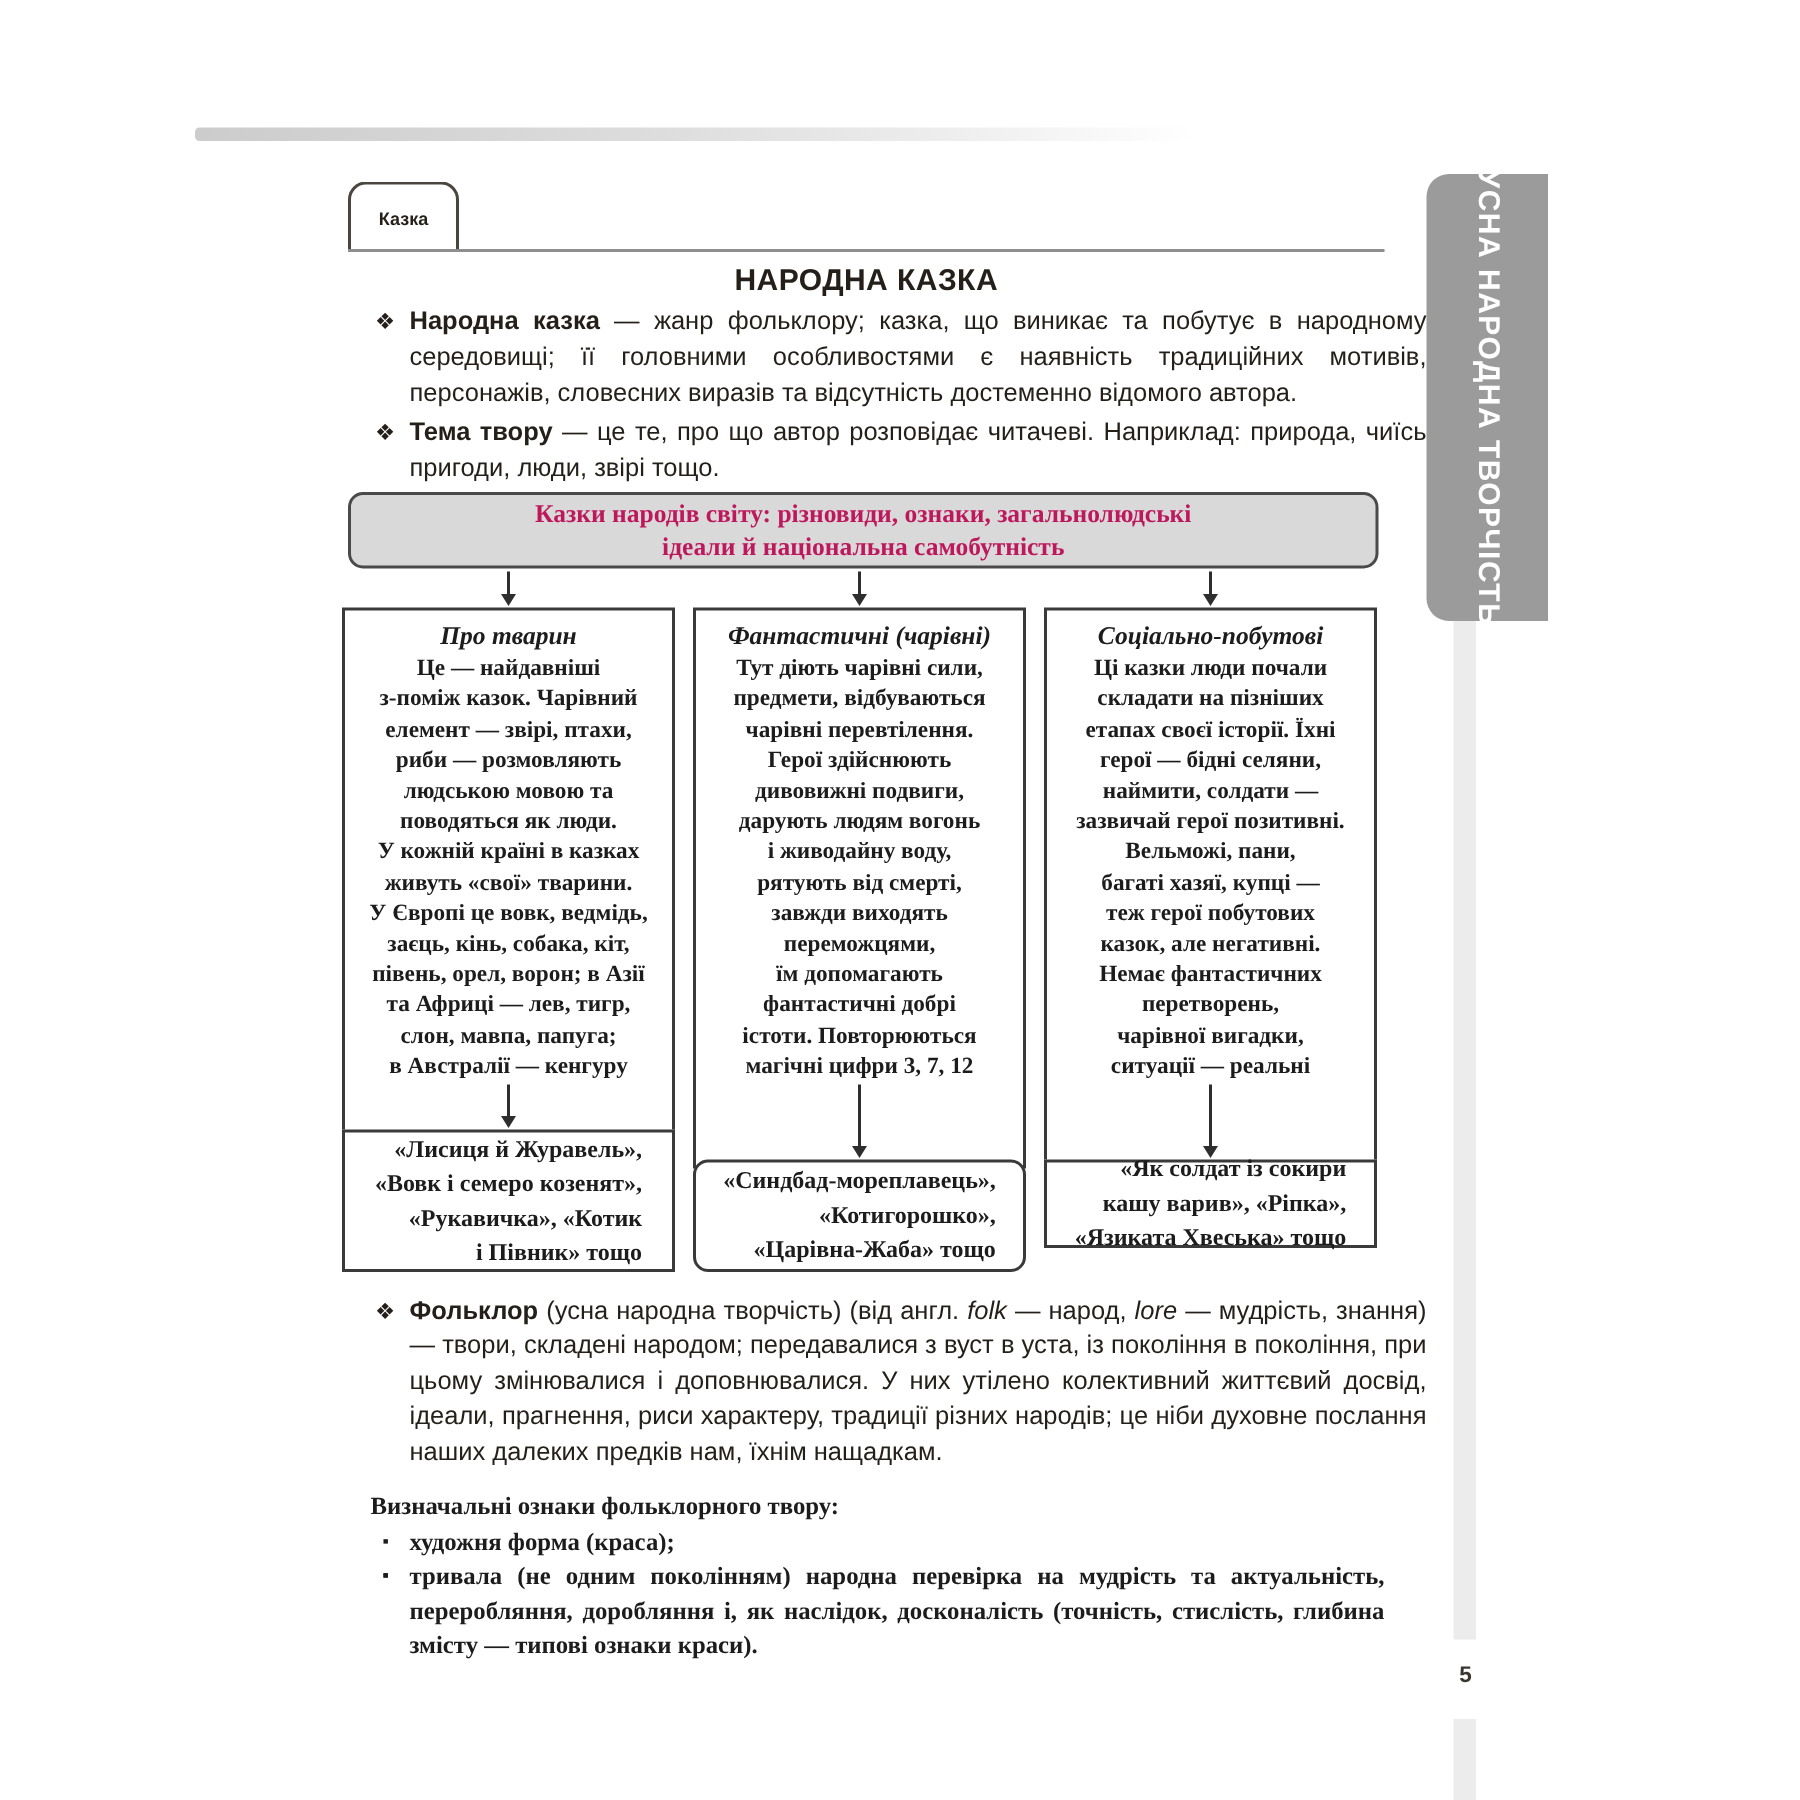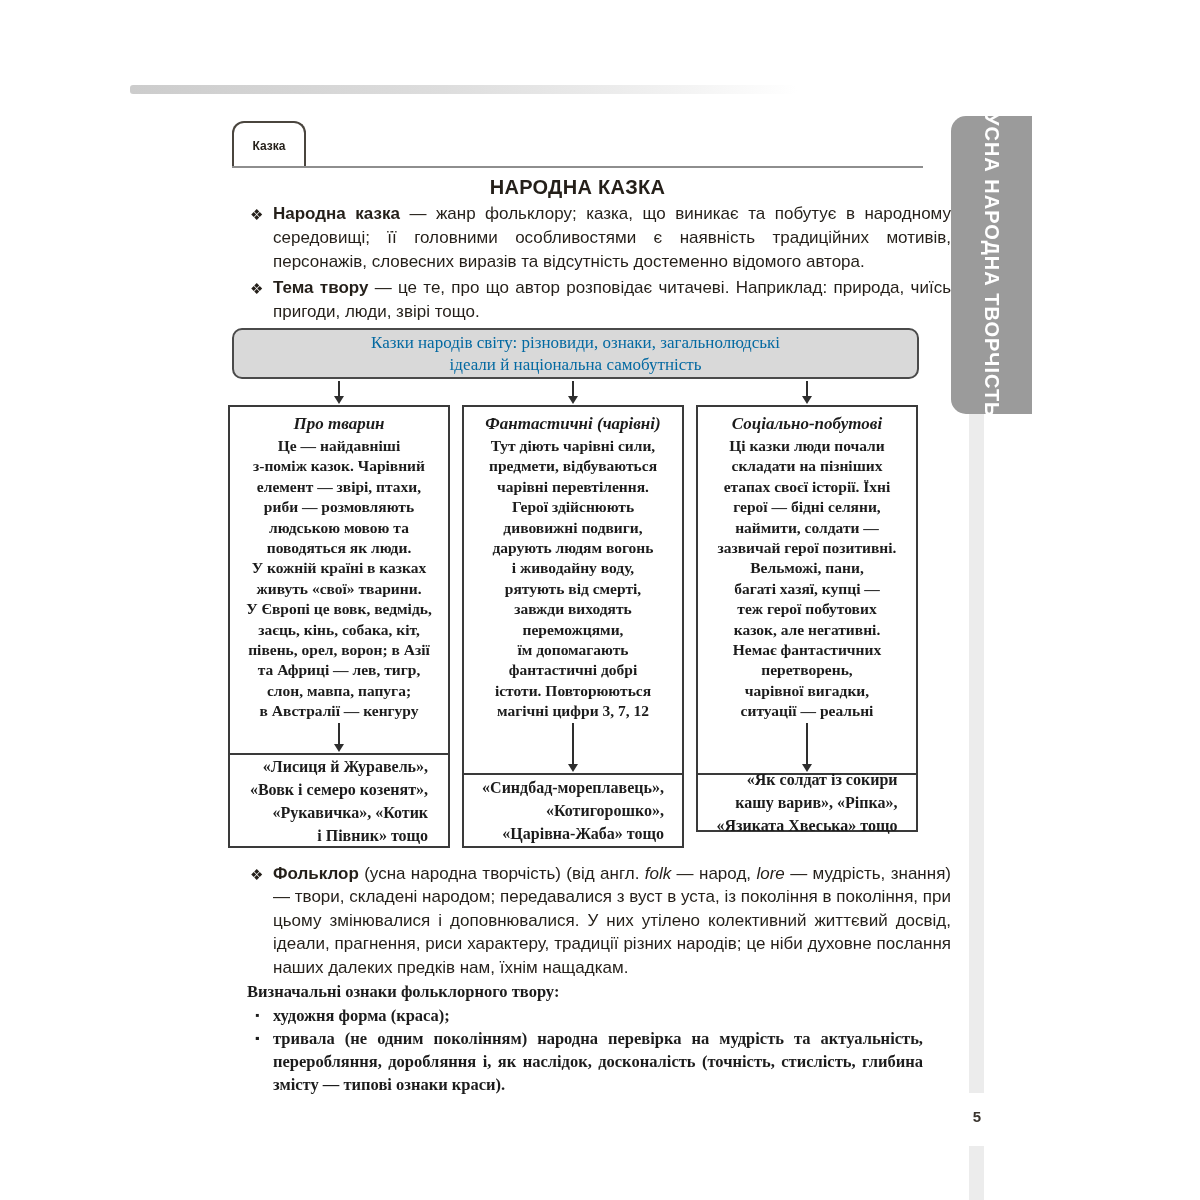--- a/index.html
+++ b/index.html
@@ -39,22 +39,22 @@
     font-size:17px;line-height:24.2px;color:#241f19;}
   .def-item .marker{position:absolute;left:0;top:1px;font-size:15px;}
   .def-item b{font-weight:700;}
   .def-1{top:202px;}
   .def-2{top:276px;}
 
   
   .scheme-head{position:absolute;left:232px;top:328px;width:687px;height:51px;
     background:#d9d9d9;border:2px solid #4a4a4a;border-radius:10px;box-sizing:border-box;
     display:flex;align-items:center;justify-content:center;text-align:center;
-    font-family:"Liberation Serif",serif;font-weight:400;font-size:17px;line-height:22px;
-    color:#0369a1;white-space:pre-line;}
+    font-family:"Liberation Serif",serif;font-weight:700;font-size:17px;line-height:22px;
+    color:#be185d;white-space:pre-line;}
 
   .arrow{position:absolute;width:2px;background:#2e2e2e;}
   .arrow:after{content:"";position:absolute;left:-4px;bottom:-8px;width:0;height:0;
     border-left:5px solid transparent;border-right:5px solid transparent;border-top:8px solid #2e2e2e;}
   .a1{left:338px;top:381px;height:15px;}
   .a2{left:572px;top:381px;height:15px;}
   .a3{left:806px;top:381px;height:15px;}
   .c1{left:338px;top:723px;height:21px;}
   .c2{left:572px;top:723px;height:41px;}
   .c3{left:806px;top:723px;height:41px;}
@@ -64,35 +64,35 @@
     font-family:"Liberation Serif",serif;color:#1c1c1c;}
   .col-1{left:228px;} .col-2{left:462px;} .col-3{left:696px;}
   .col-title{font-size:17px;font-weight:700;font-style:italic;line-height:24px;}
   .col-body{font-size:15.5px;font-weight:700;line-height:20.4px;white-space:pre-line;}
 
   .ex-box{position:absolute;width:222px;box-sizing:border-box;border:2px solid #3a3a3a;background:#fff;
     display:flex;align-items:center;justify-content:center;text-align:right;
     font-family:"Liberation Serif",serif;font-weight:700;font-size:16px;line-height:23px;
     color:#1c1c1c;white-space:pre-line;}
   .ex-1{left:228px;top:753px;height:95px;}
-  .ex-2{left:462px;top:773px;height:75px;}
+  .ex-2{left:462px;top:773px;height:75px;border-radius:10px;}
   .ex-3{left:696px;top:773px;height:59px;}
 
   
   .folk{position:absolute;left:250px;top:862px;width:678px;padding-left:23px;text-align:justify;
     font-size:17px;line-height:23.4px;color:#241f19;}
   .folk .marker{position:absolute;left:0;top:1px;font-size:15px;}
   .folk b{font-weight:700;}
   .folk i{font-style:italic;margin-top:24px;}
 
   
   .features{position:absolute;left:247px;top:980px;width:676px;
     font-family:"Liberation Serif",serif;font-weight:700;font-size:16.5px;line-height:23px;
     color:#1c1c1c;}
-  .features-heading{margin:0 0 1px 0;}
+  .features-heading{margin:12px 0 1px 0;}
   .feat-item{position:relative;padding-left:26px;text-align:justify;}
   .feat-item .sq{position:absolute;left:8px;top:0;font-size:12px;}
 </style>
 </head>
 <body>
 
 <div class="page">
 
   <div class="top-edge"></div>
 

